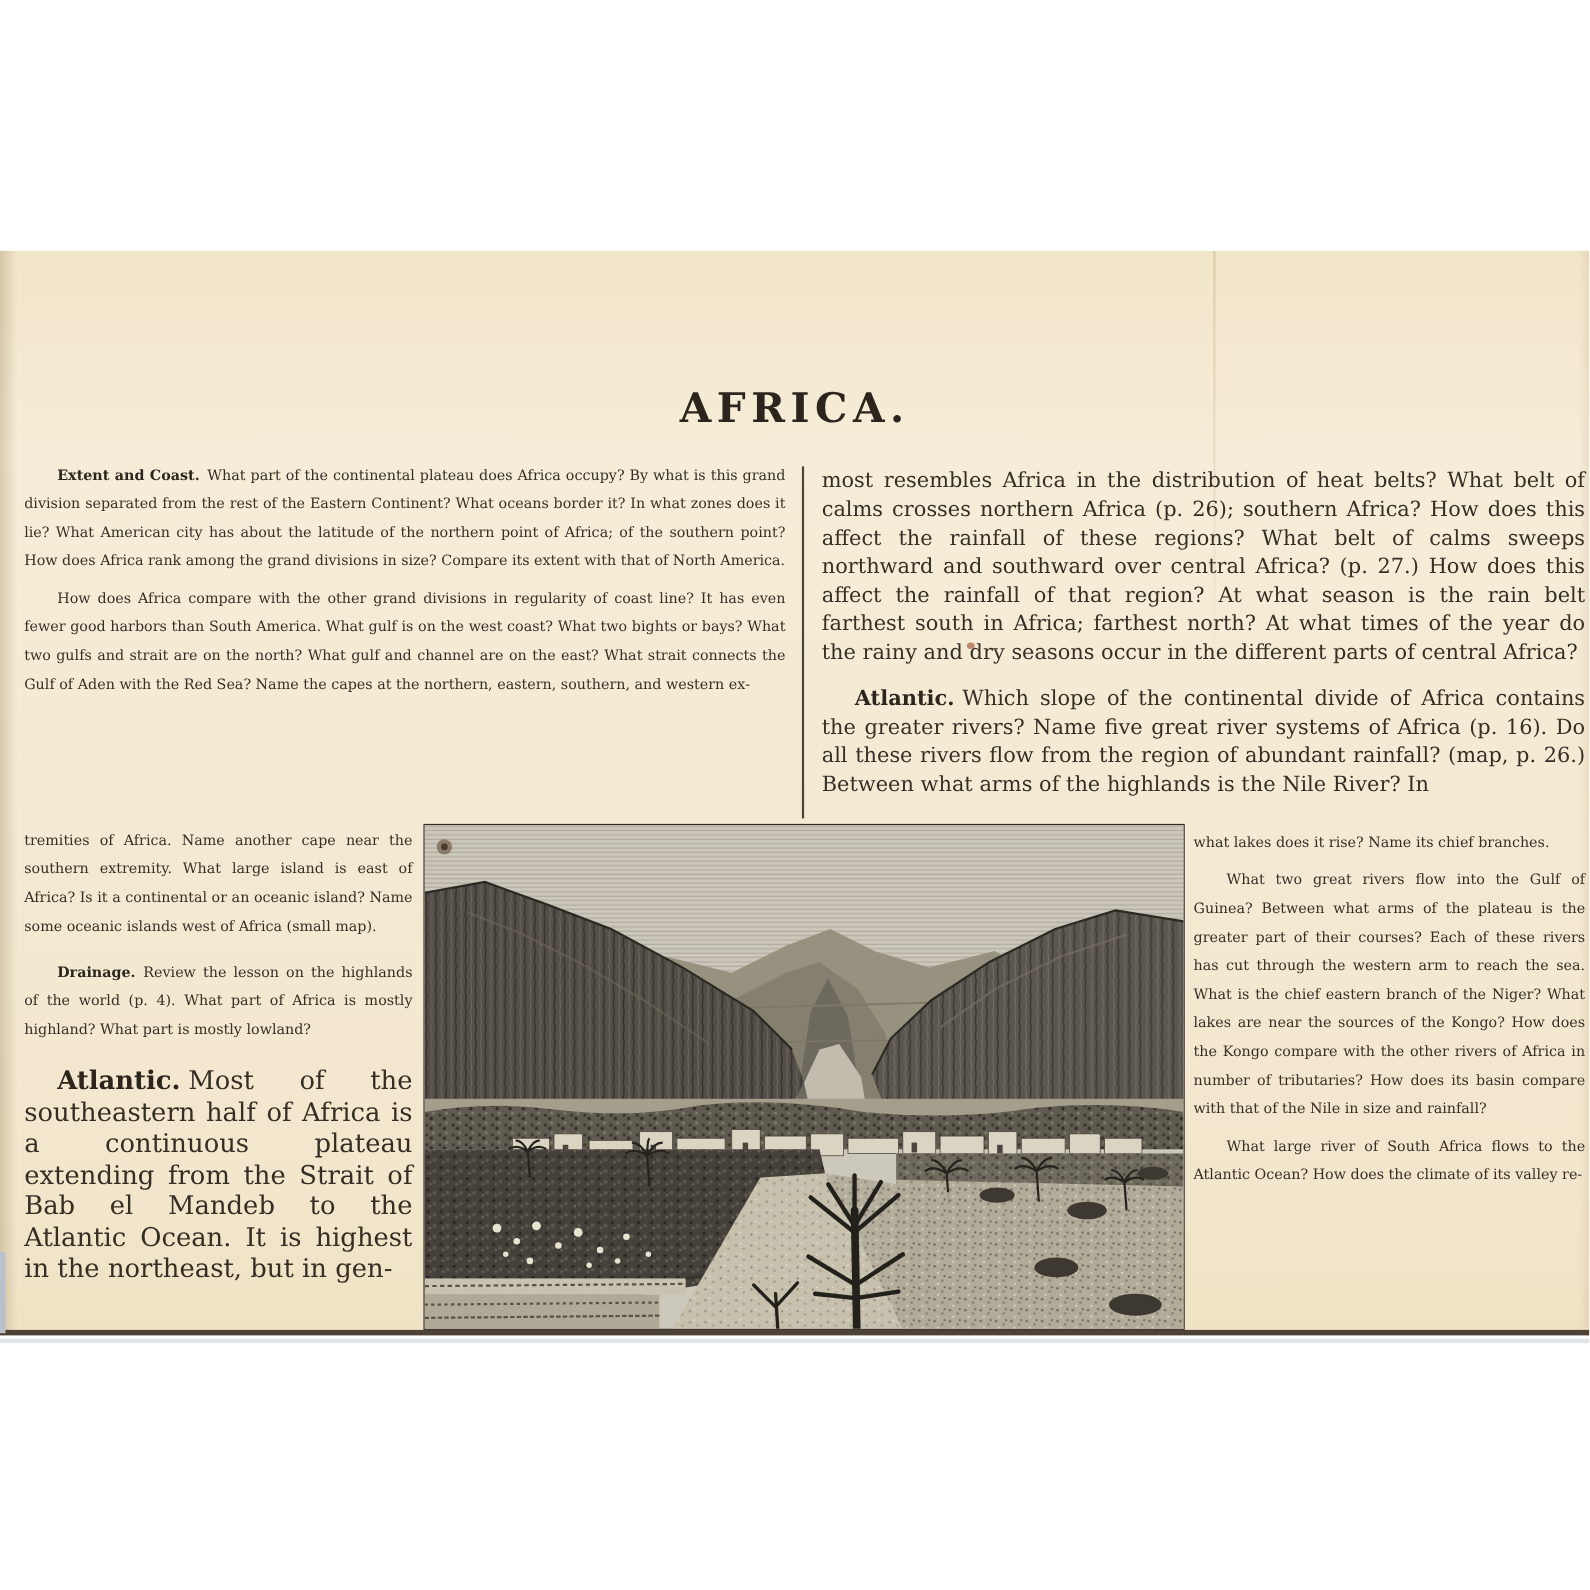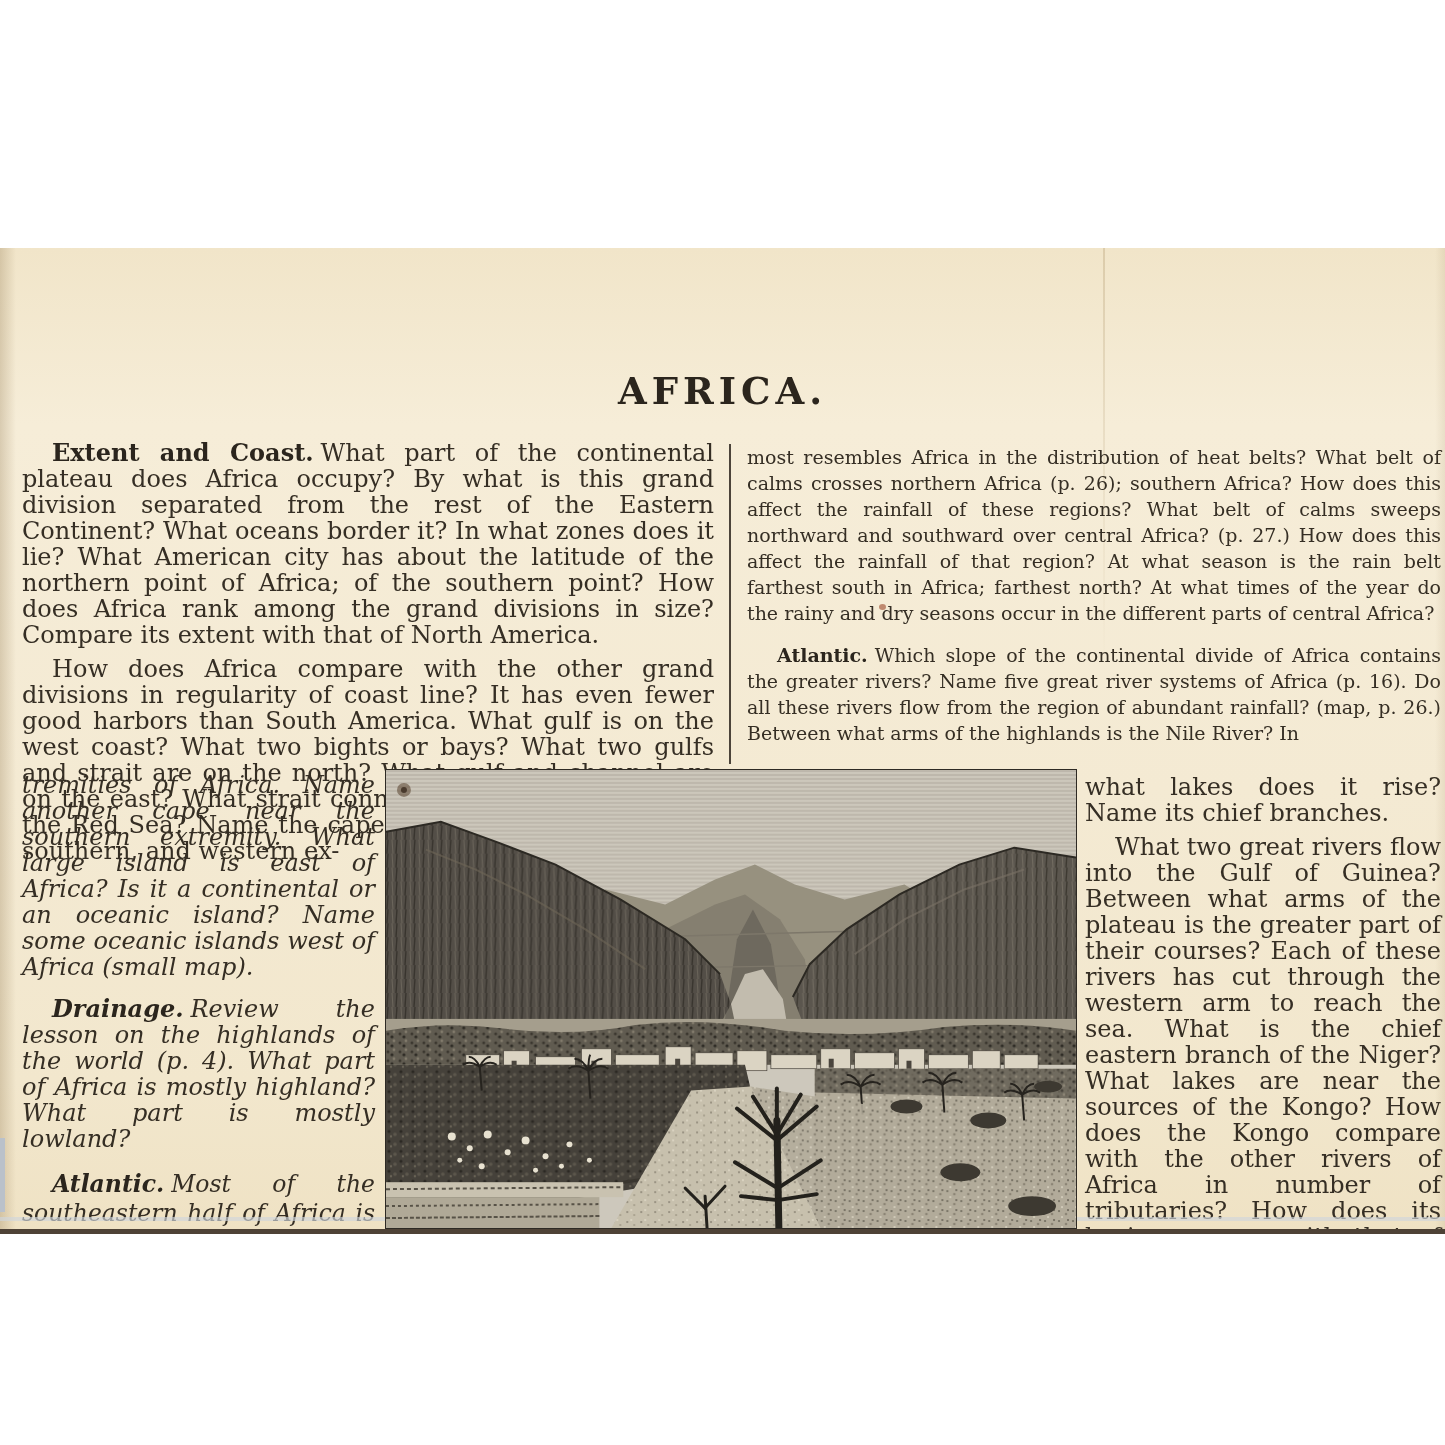--- a/index.html
+++ b/index.html
@@ -1,41 +1,41 @@
 <!DOCTYPE html>
 <html><head>
 <meta charset="utf-8">
 <style>
   html,body{margin:0;padding:0;background:#ffffff;}
   .canvas{position:relative;width:1445px;height:1445px;background:#ffffff;overflow:hidden;
           font-family:"DejaVu Serif","Liberation Serif",serif;color:#352e24;}
-  .page{position:absolute;left:0;top:248px;width:1445px;height:981px;overflow:hidden;
+  .page{position:absolute;left:0;top:228px;width:1445px;height:981px;overflow:hidden;
         background:linear-gradient(180deg,#f1e5c9 0%,#f6edd8 18%,#f4ead3 55%,#f2e7cd 85%,#efe2c4 100%);
         border-bottom:5px solid #4e4236;box-sizing:content-box;}
   .page::before{content:"";position:absolute;left:0;top:0;width:16px;height:100%;
         background:linear-gradient(90deg,rgba(140,115,75,.28),rgba(140,115,75,0));pointer-events:none;}
   .page::after{content:"";position:absolute;right:0;top:0;width:10px;height:100%;
         background:linear-gradient(270deg,rgba(140,115,75,.12),rgba(140,115,75,0));pointer-events:none;}
   .crease{position:absolute;left:1103px;top:0;width:2px;height:420px;
         background:linear-gradient(180deg,rgba(170,145,100,.30),rgba(170,145,100,0));}
   .under-edge{position:absolute;left:0;top:1217px;width:1445px;height:4px;background:#cfd5dc;opacity:.65;}
   .edge-sliver{position:absolute;left:0;top:1138px;width:5px;height:74px;background:#bac1ca;}
   .title{position:absolute;left:0;top:96px;width:100%;text-align:center;
          font-size:37px;font-weight:bold;letter-spacing:5px;color:#2b251d;}
   .fox-dot{position:absolute;left:879px;top:356px;width:7px;height:6px;border-radius:50%;
          background:rgba(155,72,42,.6);}
   .colrule{position:absolute;left:729px;top:196px;width:2px;height:320px;background:#4c443a;}
   .tblock{position:absolute;text-align:justify;}
-  .tblock p{margin:0;text-indent:30px;font-size:24px;line-height:26px;}
+  .tblock p{margin:0;text-indent:30px;font-size:13px;line-height:26px;}
   .tblock p.cont{text-indent:0;}
   .tblock p + p{margin-top:8px;}
   .tblock p.sect{margin-top:16px;}
   .tblock p b{margin-right:7px;font-weight:bold;color:#2b251d;}
   .blockA{left:22px;top:192px;width:692px;}
-  .blockB{left:22px;top:524px;width:353px;font-style:italic;}
+  .blockB{left:22px;top:524px;width:353px;}
   .blockB p.hl{font-size:23.5px;line-height:28.5px;margin-top:18px;}
   .blockC{left:747px;top:196px;width:694px;}
   .blockC p{font-size:19px;}
   .blockD{left:1085px;top:526px;width:356px;}
   .engraving{position:absolute;left:385px;top:521px;width:692px;height:460px;z-index:5;
          border:1px solid #2e2a24;box-sizing:border-box;background:#cdc8bc;}
 </style>
 </head>
 <body>
 

